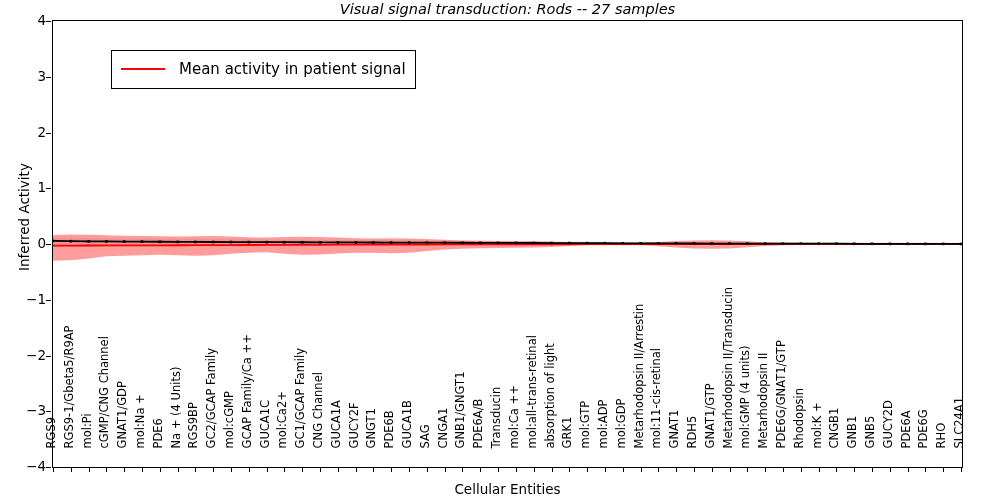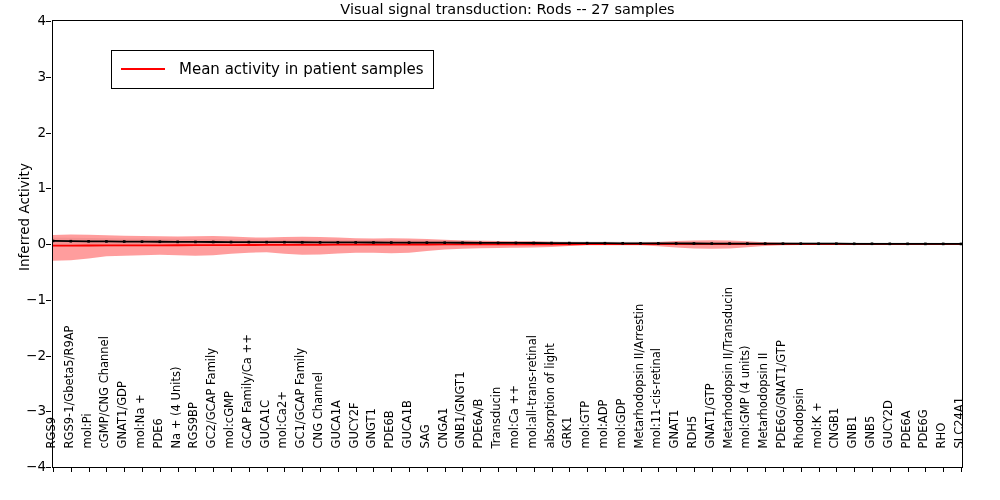--- a/index.html
+++ b/index.html
@@ -22,20 +22,21 @@
   #chart-title {
     position: absolute;
     left: 52px;
     top: 1px;
     width: 911px;
     text-align: center;
     font-size: 14.5px;
     color: #000;
     letter-spacing: 0px;
     white-space: nowrap;
+    font-style: italic;
   }
   #plot-area {
     position: absolute;
     left: 52px;
     top: 20px;
     width: 911px;
     height: 448px;
     border: 1.1px solid #000;
     box-sizing: border-box;
     overflow: hidden;
@@ -248,21 +249,21 @@
           <rect x="853.29" y="221.53" width="2.6" height="2.6" fill="#000"></rect>
           <rect x="871.09" y="221.59" width="2.6" height="2.6" fill="#000"></rect>
           <rect x="888.90" y="221.59" width="2.6" height="2.6" fill="#000"></rect>
           <rect x="906.70" y="221.64" width="2.6" height="2.6" fill="#000"></rect>
         </g>
     </svg>
 
     <div id="legend">
       <div class="legend-row">
         <span class="legend-swatch red"></span>
-        <span class="legend-text">Mean activity in patient samples</span>
+        <span class="legend-text">Mean activity in patient signal</span>
       </div>
     </div>
   </div>
 
   <div id="x-ticks">
       <div class="xtick-mark" style="left: 1px;"></div>
       <div class="xtick-mark" style="left: 18.8039px;"></div>
       <div class="xtick-mark" style="left: 36.6078px;"></div>
       <div class="xtick-mark" style="left: 54.4118px;"></div>
       <div class="xtick-mark" style="left: 72.2157px;"></div>
@@ -361,14 +362,15 @@
       <div class="xtick-label" style="left: 770.569px; bottom: 26px; top: auto; position: absolute;">mol:K +</div>
       <div class="xtick-label" style="left: 788.373px; bottom: 26px; top: auto; position: absolute;">CNGB1</div>
       <div class="xtick-label" style="left: 806.176px; bottom: 26px; top: auto; position: absolute;">GNB1</div>
       <div class="xtick-label" style="left: 823.98px; bottom: 26px; top: auto; position: absolute;">GNB5</div>
       <div class="xtick-label" style="left: 841.784px; bottom: 26px; top: auto; position: absolute;">GUCY2D</div>
       <div class="xtick-label" style="left: 859.588px; bottom: 26px; top: auto; position: absolute;">PDE6A</div>
       <div class="xtick-label" style="left: 877.392px; bottom: 26px; top: auto; position: absolute;">PDE6G</div>
       <div class="xtick-label" style="left: 895.196px; bottom: 26px; top: auto; position: absolute;">RHO</div>
       <div class="xtick-label" style="left: 913px; bottom: 26px; top: auto; position: absolute;">SLC24A1</div>
     </div>
+  <div id="x-axis-label">Cellular Entities</div>
 
 </div>
 
 </body></html>

